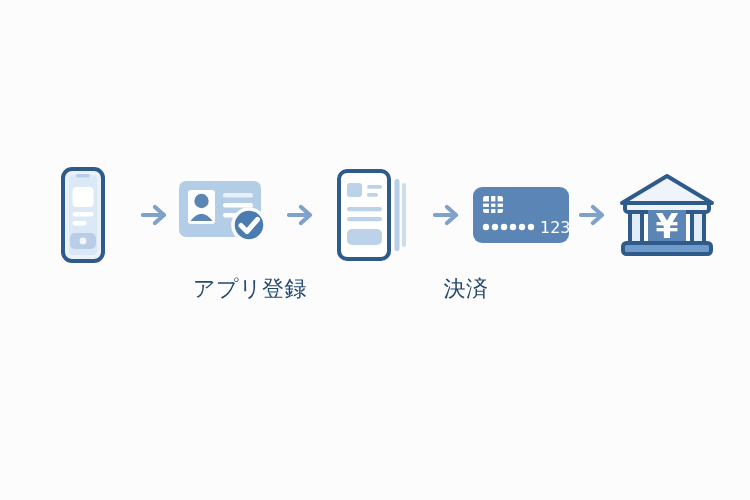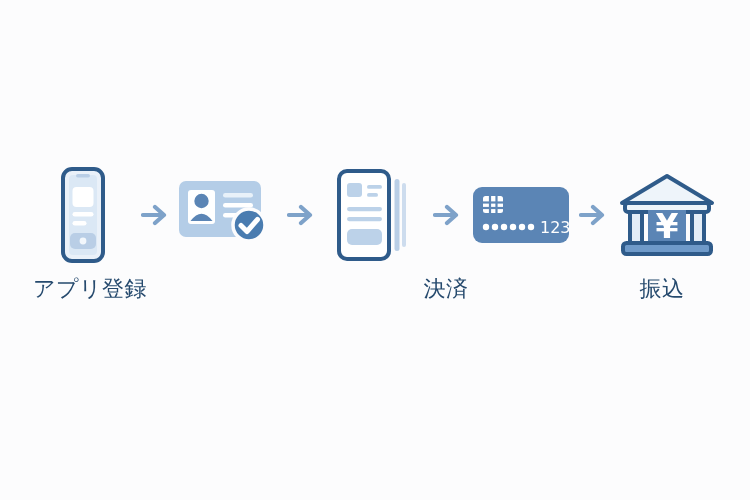--- a/index.html
+++ b/index.html
@@ -51,21 +51,20 @@
   .labels-row {
     position: absolute;
     left: 0;
     top: 272px;
     width: 750px;
     height: 34px;
     display: flex;
     flex-direction: row;
     align-items: center;
     justify-content: center;
-    gap: 35px;
   }
   .label-slot {
     width: 110px;
     flex: 0 0 110px;
     text-align: center;
     font-size: 22px;
     line-height: 30px;
     color: #264a6e;
     letter-spacing: 0.5px;
     font-weight: 500;
@@ -187,16 +186,15 @@
 
   </div>
 
   <div class="labels-row">
     <div class="label-slot">アプリ登録</div>
     <div class="label-gap"></div>
     <div class="label-gap"></div>
     <div class="label-gap"></div>
     <div class="label-slot">決済</div>
     <div class="label-gap"></div>
-    <div class="label-slot">振込</div>
   </div>
 
 </div>
 
 </body></html>

